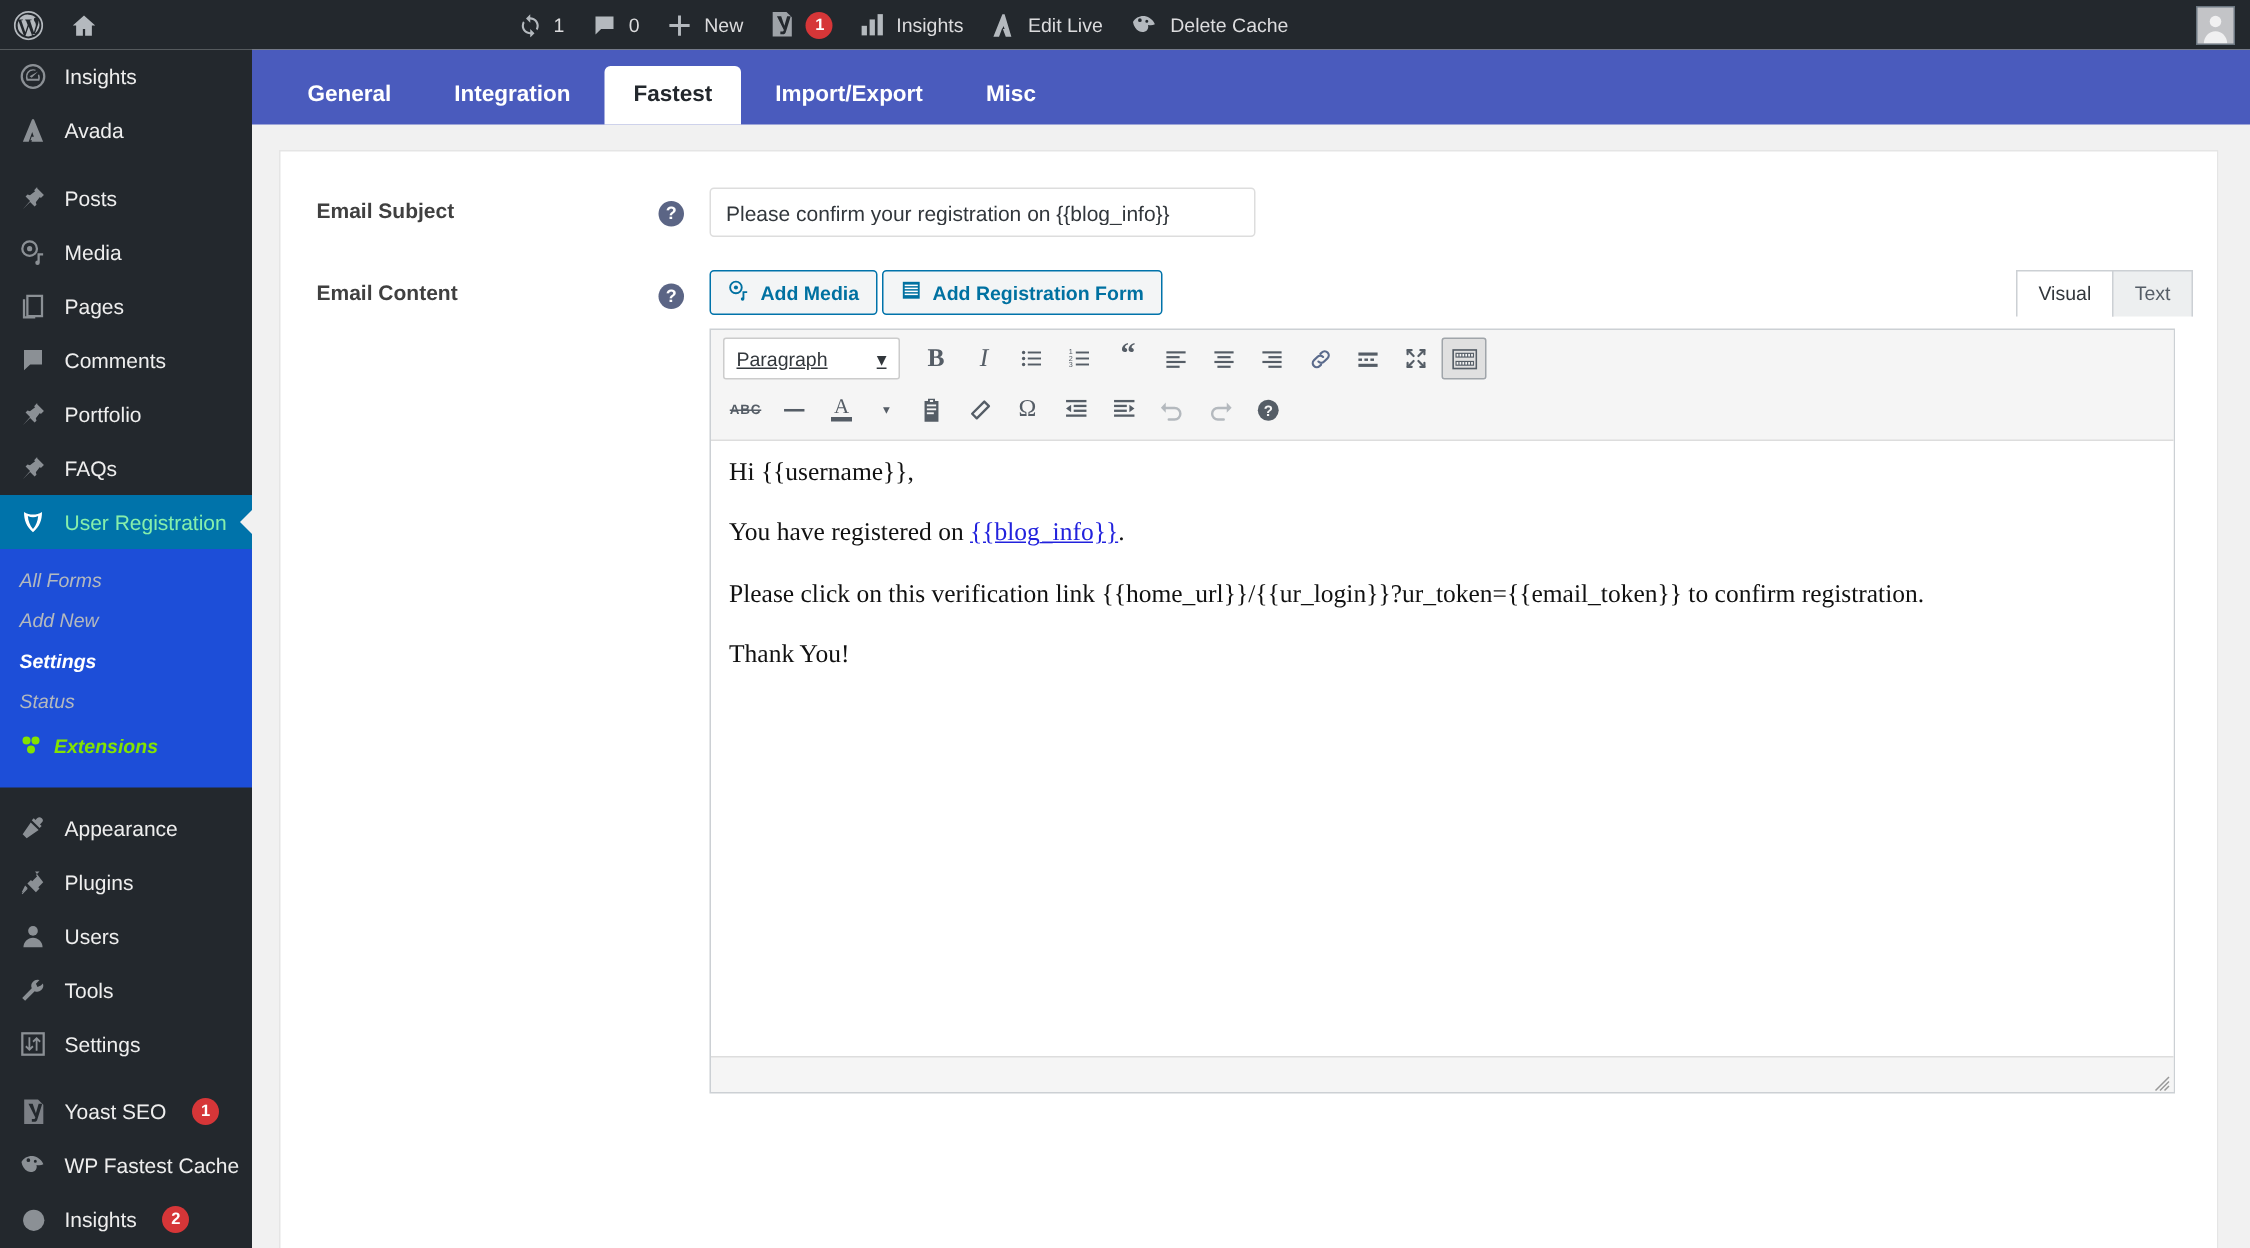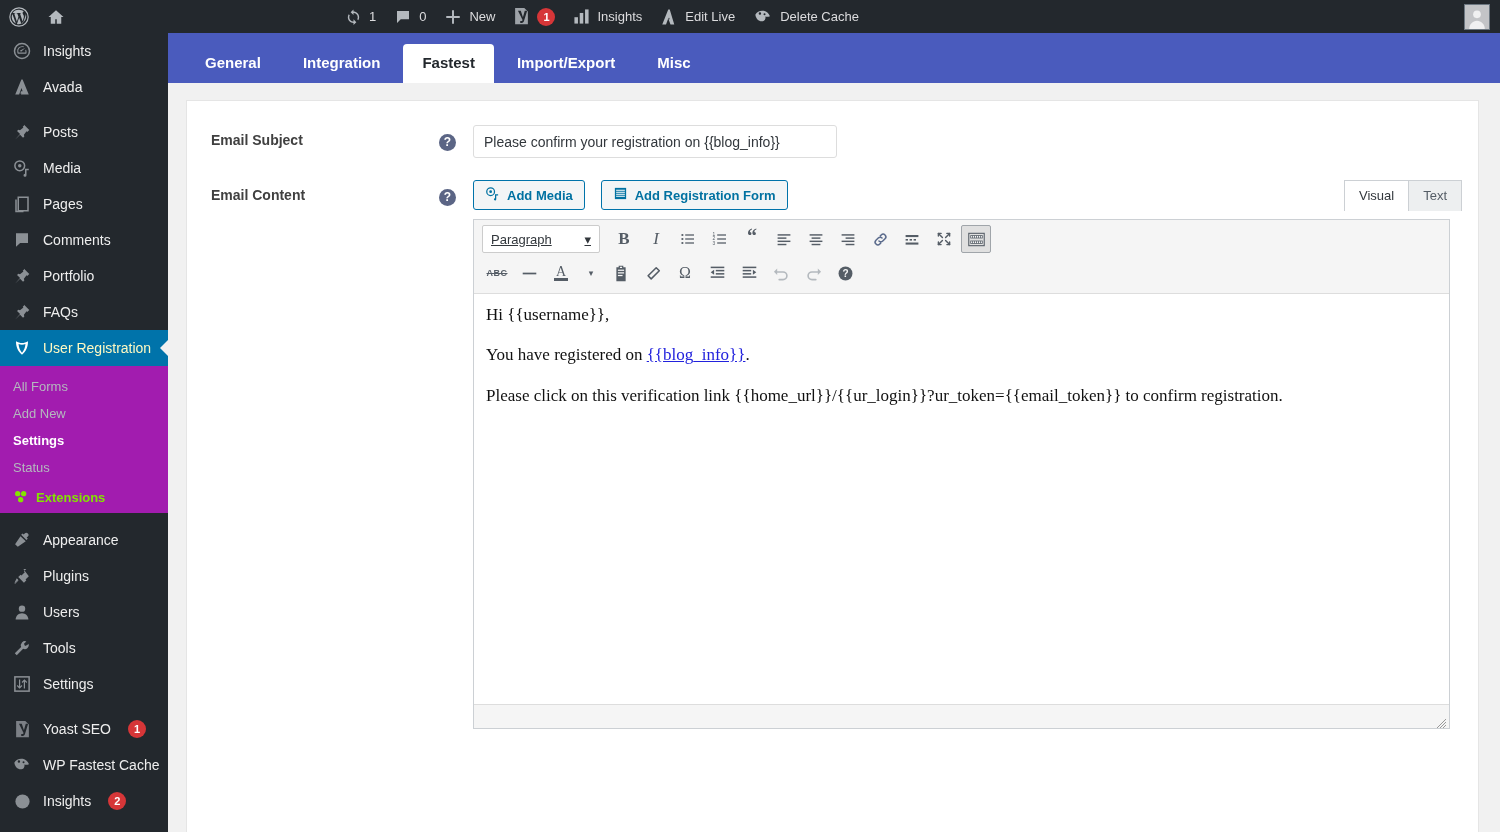--- a/index.html
+++ b/index.html
@@ -45,35 +45,35 @@
     position: absolute; top: 33px; left: 0; width: 168px; bottom: 0;
     background: #23282d; color: #b4b9be;
     overflow: hidden; z-index: 40;
   }
   .menu-item {
     display: flex; align-items: center; gap: 11px;
     height: 36px; padding: 0 0 0 12px;
     color: #eee; font-size: 14px; cursor: pointer; position: relative;
   }
   .menu-item.current {
-    background: #0073aa; color: #fef9c3; font-weight: 400;
+    background: #0073aa; color: #86efac; font-weight: 400;
   }
   .menu-item.current::after {
     content: ""; position: absolute; right: 0; top: 50%;
     margin-top: -8px; border: 8px solid transparent;
     border-right-color: #f1f1f1;
   }
   .menu-icon {
     width: 20px; height: 20px; flex: 0 0 20px;
     display: flex; align-items: center; justify-content: center;
     opacity: .72;
   }
   .menu-item.current .menu-icon { opacity: 1; }
   .menu-sep { height: 9px; }
-  .submenu { background: #a21caf; padding: 7px 0 0 0; }
+  .submenu { background: #1d4ed8; padding: 7px 0 12px 0; font-style: italic; }
   .submenu-item {
     display: flex; align-items: center; gap: 7px;
     padding: 6px 0 6px 13px; font-size: 13px; color: #b4b9be; cursor: pointer;
   }
   .submenu-item.active { color: #fff; font-weight: bold; }
   .submenu-item.ext { color: #83e300; font-weight: bold; }
   .menu-badge {
     display: inline-flex; align-items: center; justify-content: center;
     min-width: 18px; height: 18px; padding: 0 5px; margin-left: 6px;
     background: #d63638; color: #fff; border-radius: 9px;
@@ -130,21 +130,21 @@
   .field-ctl { flex: 1; }
 
   .text-input {
     width: 364px; height: 33px; padding: 0 10px;
     border: 1px solid #ddd; border-radius: 3px;
     font-family: "Liberation Sans", sans-serif; font-size: 14px; color: #32373c;
     background: #fff; outline: none;
   }
 
   
-  .media-row { display: flex; align-items: center; gap: 16px; margin-bottom: 9px; }
+  .media-row { display: flex; align-items: center; gap: 3px; margin-bottom: 9px; }
   .media-btn {
     display: inline-flex; align-items: center; gap: 7px;
     height: 30px; padding: 0 11px;
     border: 1px solid #0073aa; border-radius: 3px;
     background: #f3f5f6; color: #0071a1;
     font-size: 13px; font-weight: bold; cursor: pointer;
   }
   .editor-tabs { position: absolute; right: 16px; display: flex; }
   .ed-tab {
     padding: 7px 14px 8px; font-size: 13px; color: #555d66;
@@ -722,20 +722,21 @@
                     <text x="11" y="16" font-size="13" font-weight="bold" fill="#f5f5f5" text-anchor="middle" font-family="sans-serif">?</text>
                   </svg>
               </div>
             </div>
           </div>
 
           <div class="ed-body">
             <p>Hi {{username}},</p>
             <p><span>You have registered on </span><a href="#">{{blog_info}}</a><span>.</span></p>
             <p>Please click on this verification link {{home_url}}/{{ur_login}}?ur_token={{email_token}} to confirm registration.</p>
+            <p>Thank You!</p>
           </div>
 
           <div class="ed-status">
             <div class="resize-grip">
               <svg width="12" height="12" viewBox="0 0 12 12">
                   <g stroke="#999" stroke-width="1">
                     <path d="M11 5 5 11M11 8l-3 3M11 2 2 11"></path>
                   </g>
                 </svg>
             </div>

